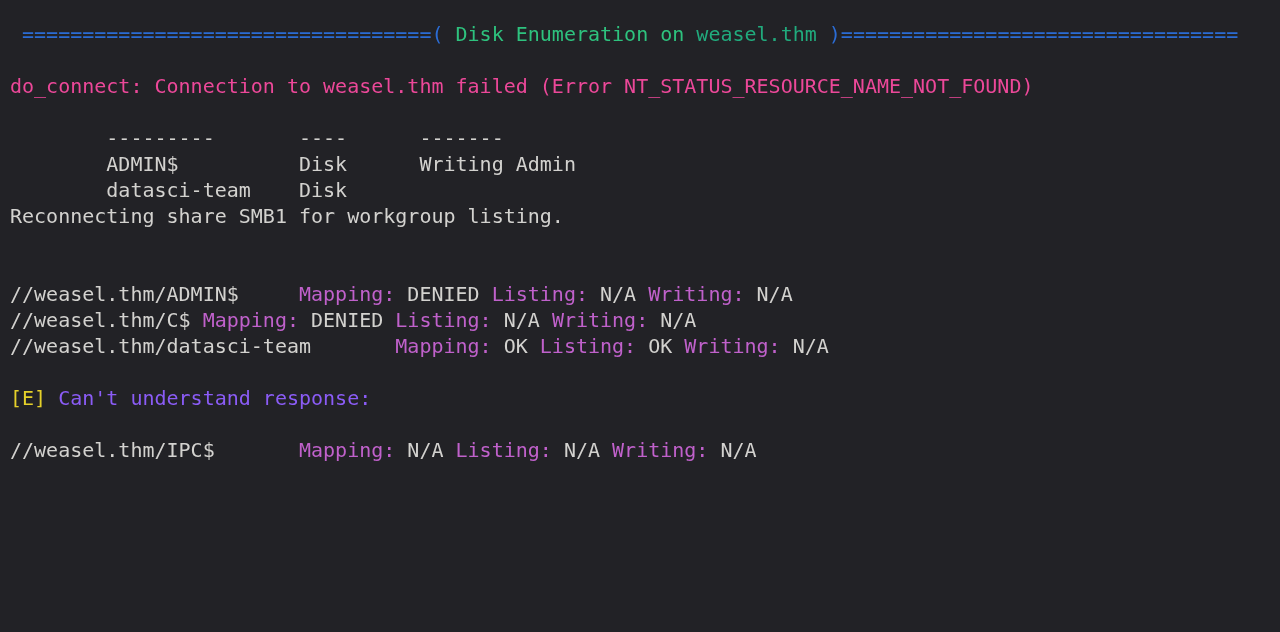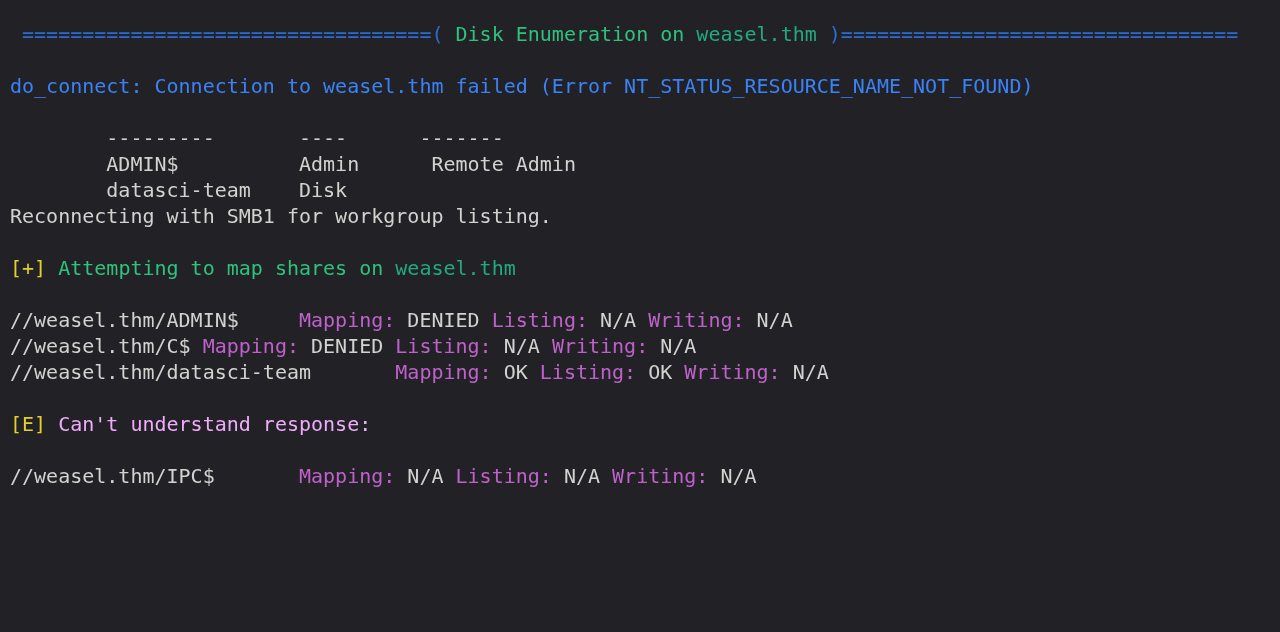--- a/index.html
+++ b/index.html
@@ -27,30 +27,29 @@
   }
   .line span { white-space: pre; }
 </style>
 </head>
 <body style="background: rgb(34, 34, 38);">
 
 <div class="terminal">
   <div>
       <div class="line"><span style="color: rgb(43, 108, 212);"> ==================================(</span><span style="color: rgb(46, 194, 126);"> Disk Enumeration on </span><span style="color: rgb(33, 171, 125);">weasel.thm</span><span style="color: rgb(46, 194, 126);"> </span><span style="color: rgb(43, 108, 212);">)=================================</span></div>
       <div class="line"> </div>
-      <div class="line"><span style="color: #3b82f6;">do_connect: Connection to weasel.thm failed (Error NT_STATUS_RESOURCE_NAME_NOT_FOUND)</span></div>
+      <div class="line"><span style="color: #ec4899;">do_connect: Connection to weasel.thm failed (Error NT_STATUS_RESOURCE_NAME_NOT_FOUND)</span></div>
       <div class="line"> </div>
       <div class="line"><span style="color: rgb(211, 210, 207);">        ---------       ----      -------</span></div>
-      <div class="line"><span style="color: rgb(211, 210, 207);">        ADMIN$          Admin      Remote Admin</span></div>
+      <div class="line"><span style="color: rgb(211, 210, 207);">        ADMIN$          Disk      Writing Admin</span></div>
       <div class="line"><span style="color: rgb(211, 210, 207); text-align: center;">        datasci-team    Disk      </span></div>
-      <div class="line"><span style="color: rgb(211, 210, 207);">Reconnecting with SMB1 for workgroup listing.</span></div>
+      <div class="line"><span style="color: rgb(211, 210, 207);">Reconnecting share SMB1 for workgroup listing.</span></div>
       <div class="line"> </div>
-      <div class="line"><span style="color: rgb(229, 208, 42);">[+] </span><span style="color: rgb(46, 194, 126);">Attempting to map shares on </span><span style="color: rgb(33, 171, 125);">weasel.thm</span></div>
       <div class="line"> </div>
       <div class="line"><span style="color: rgb(211, 210, 207);">//weasel.thm/ADMIN$     </span><span style="color: rgb(192, 97, 203);">Mapping: </span><span style="color: rgb(211, 210, 207);">DENIED </span><span style="color: rgb(192, 97, 203);">Listing: </span><span style="color: rgb(211, 210, 207);">N/A </span><span style="color: rgb(192, 97, 203);">Writing: </span><span style="color: rgb(211, 210, 207);">N/A</span></div>
       <div class="line"><span style="color: rgb(211, 210, 207);">//weasel.thm/C$ </span><span style="color: rgb(192, 97, 203);">Mapping: </span><span style="color: rgb(211, 210, 207);">DENIED </span><span style="color: rgb(192, 97, 203);">Listing: </span><span style="color: rgb(211, 210, 207);">N/A </span><span style="color: rgb(192, 97, 203);">Writing: </span><span style="color: rgb(211, 210, 207);">N/A</span></div>
       <div class="line"><span style="color: rgb(211, 210, 207);">//weasel.thm/datasci-team       </span><span style="color: rgb(192, 97, 203);">Mapping: </span><span style="color: rgb(211, 210, 207);">OK </span><span style="color: rgb(192, 97, 203);">Listing: </span><span style="color: rgb(211, 210, 207);">OK </span><span style="color: rgb(192, 97, 203);">Writing: </span><span style="color: rgb(211, 210, 207);">N/A</span></div>
       <div class="line"> </div>
-      <div class="line"><span style="color: rgb(229, 208, 42);">[E] </span><span style="color: #f0abfc;">Can't understand response:</span></div>
+      <div class="line"><span style="color: rgb(229, 208, 42);">[E] </span><span style="color: #8b5cf6;">Can't understand response:</span></div>
       <div class="line"> </div>
       <div class="line"><span style="color: rgb(211, 210, 207);">//weasel.thm/IPC$       </span><span style="color: rgb(192, 97, 203);">Mapping: </span><span style="color: rgb(211, 210, 207);">N/A </span><span style="color: rgb(192, 97, 203);">Listing: </span><span style="color: rgb(211, 210, 207);">N/A </span><span style="color: rgb(192, 97, 203);">Writing: </span><span style="color: rgb(211, 210, 207);">N/A</span></div>
     </div>
 </div>
 
 </body></html>

